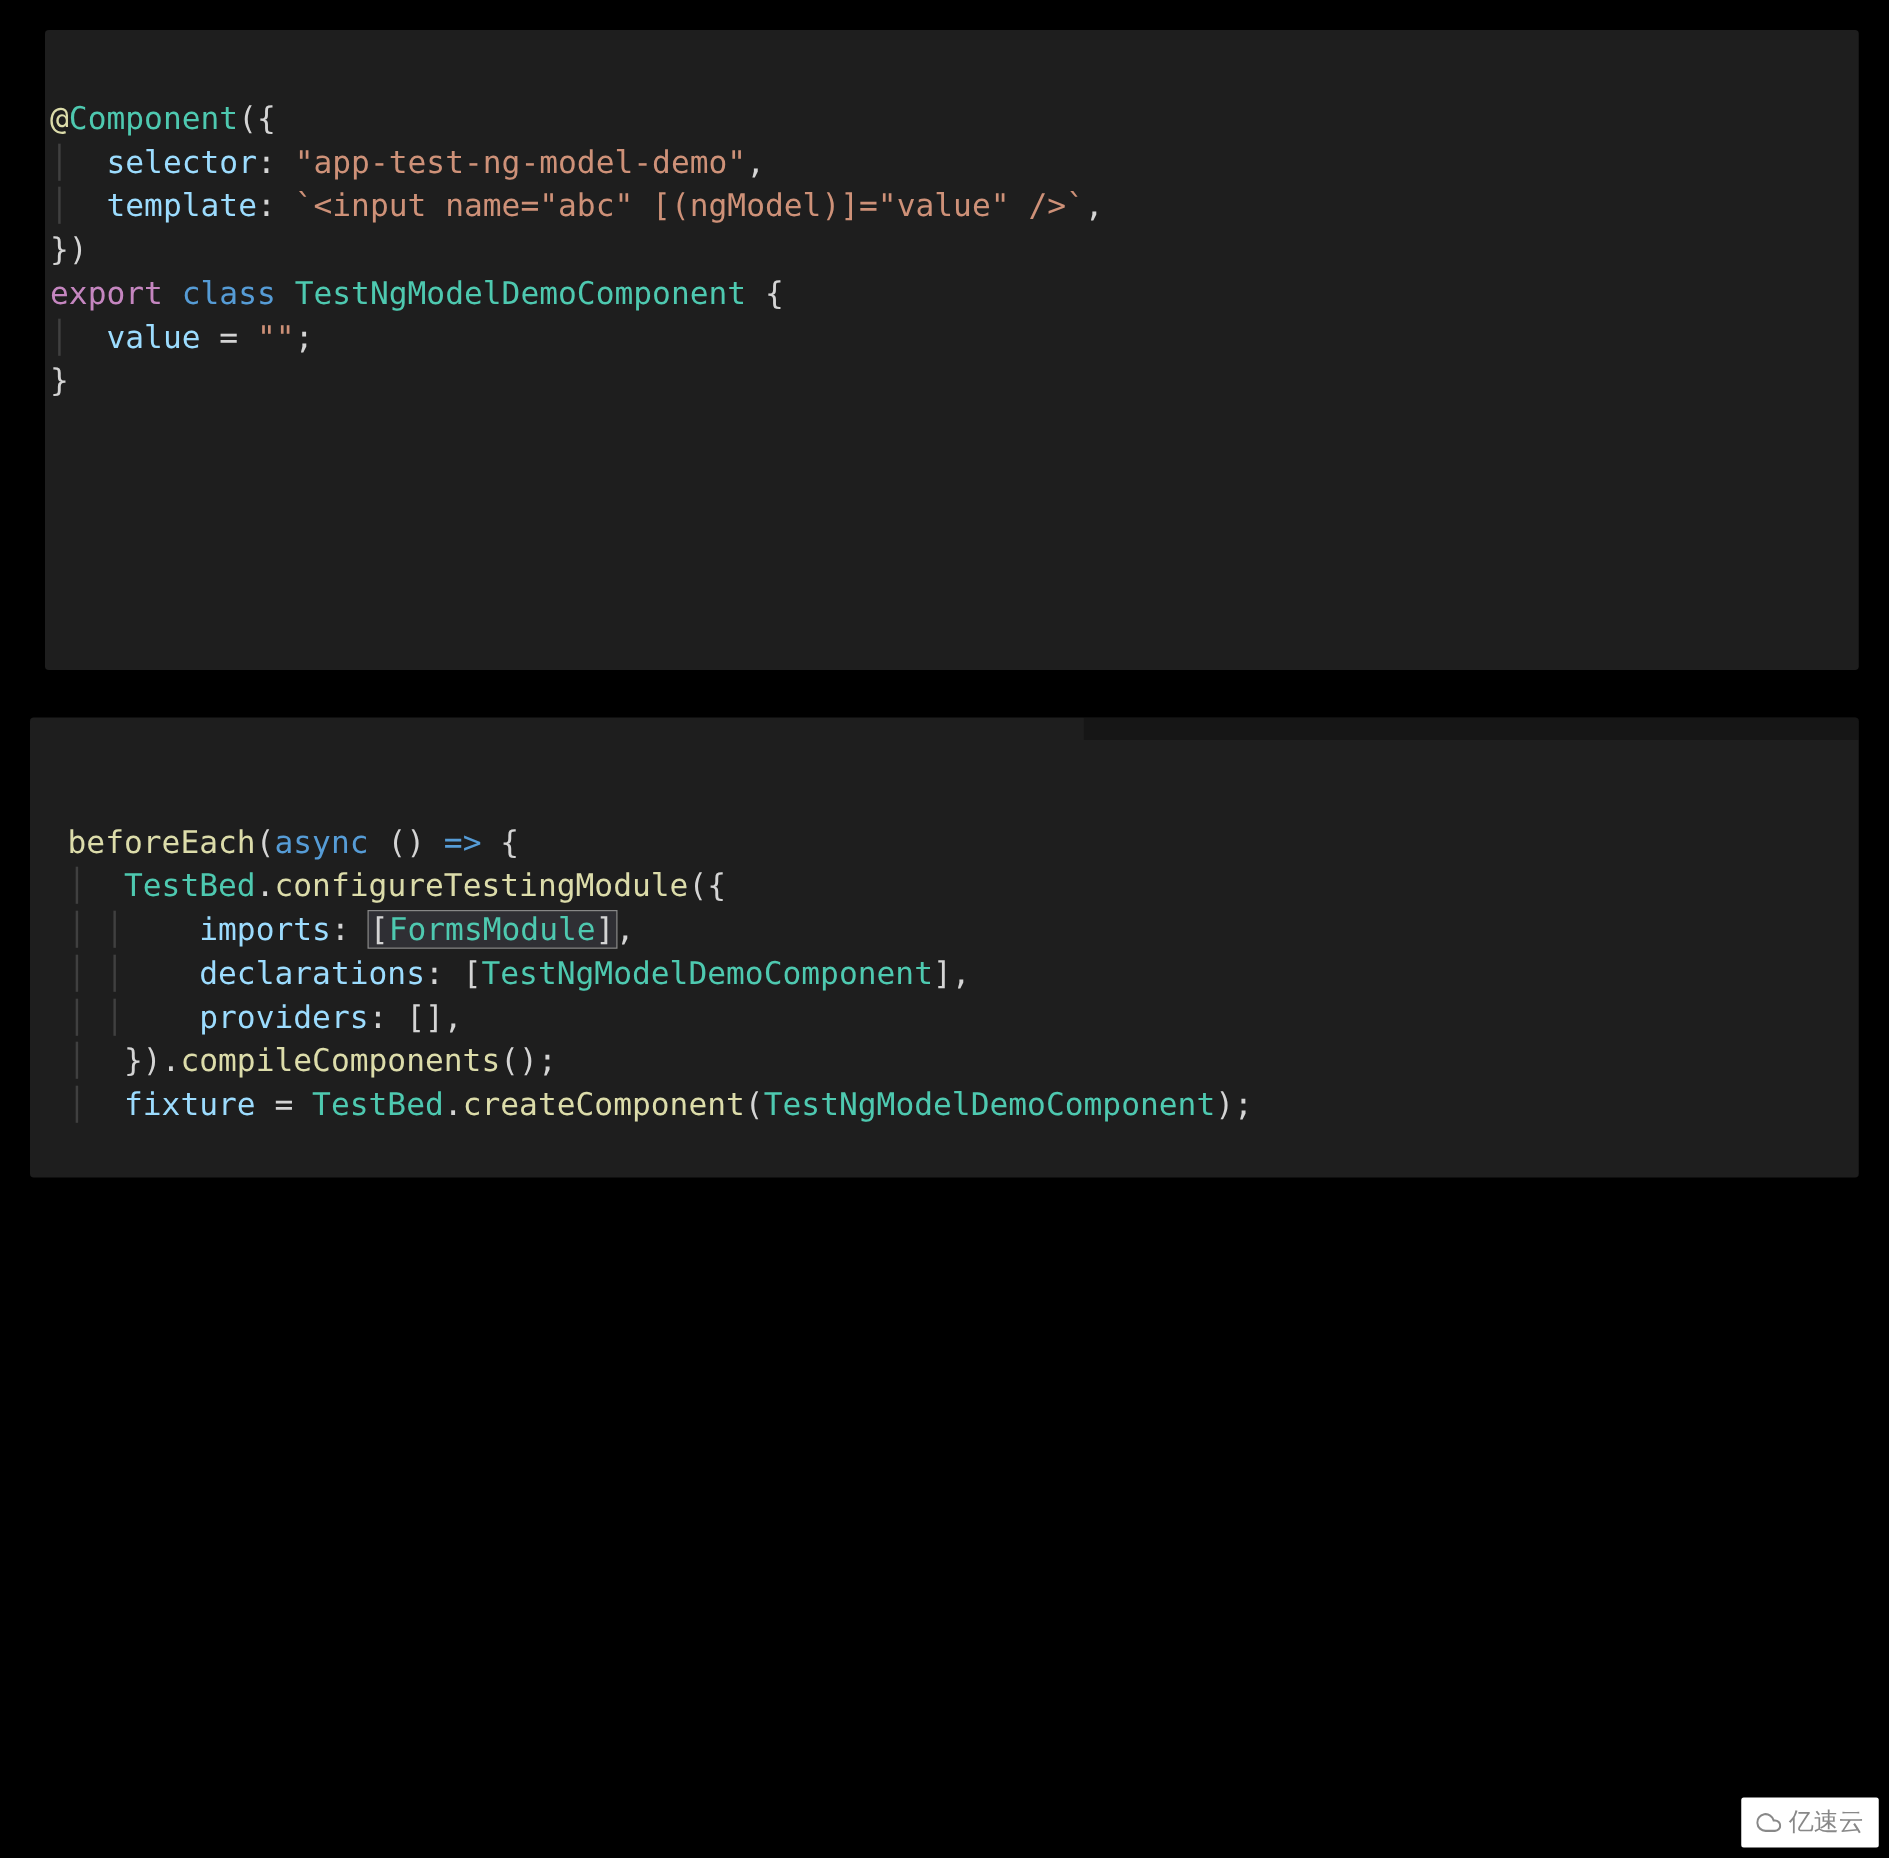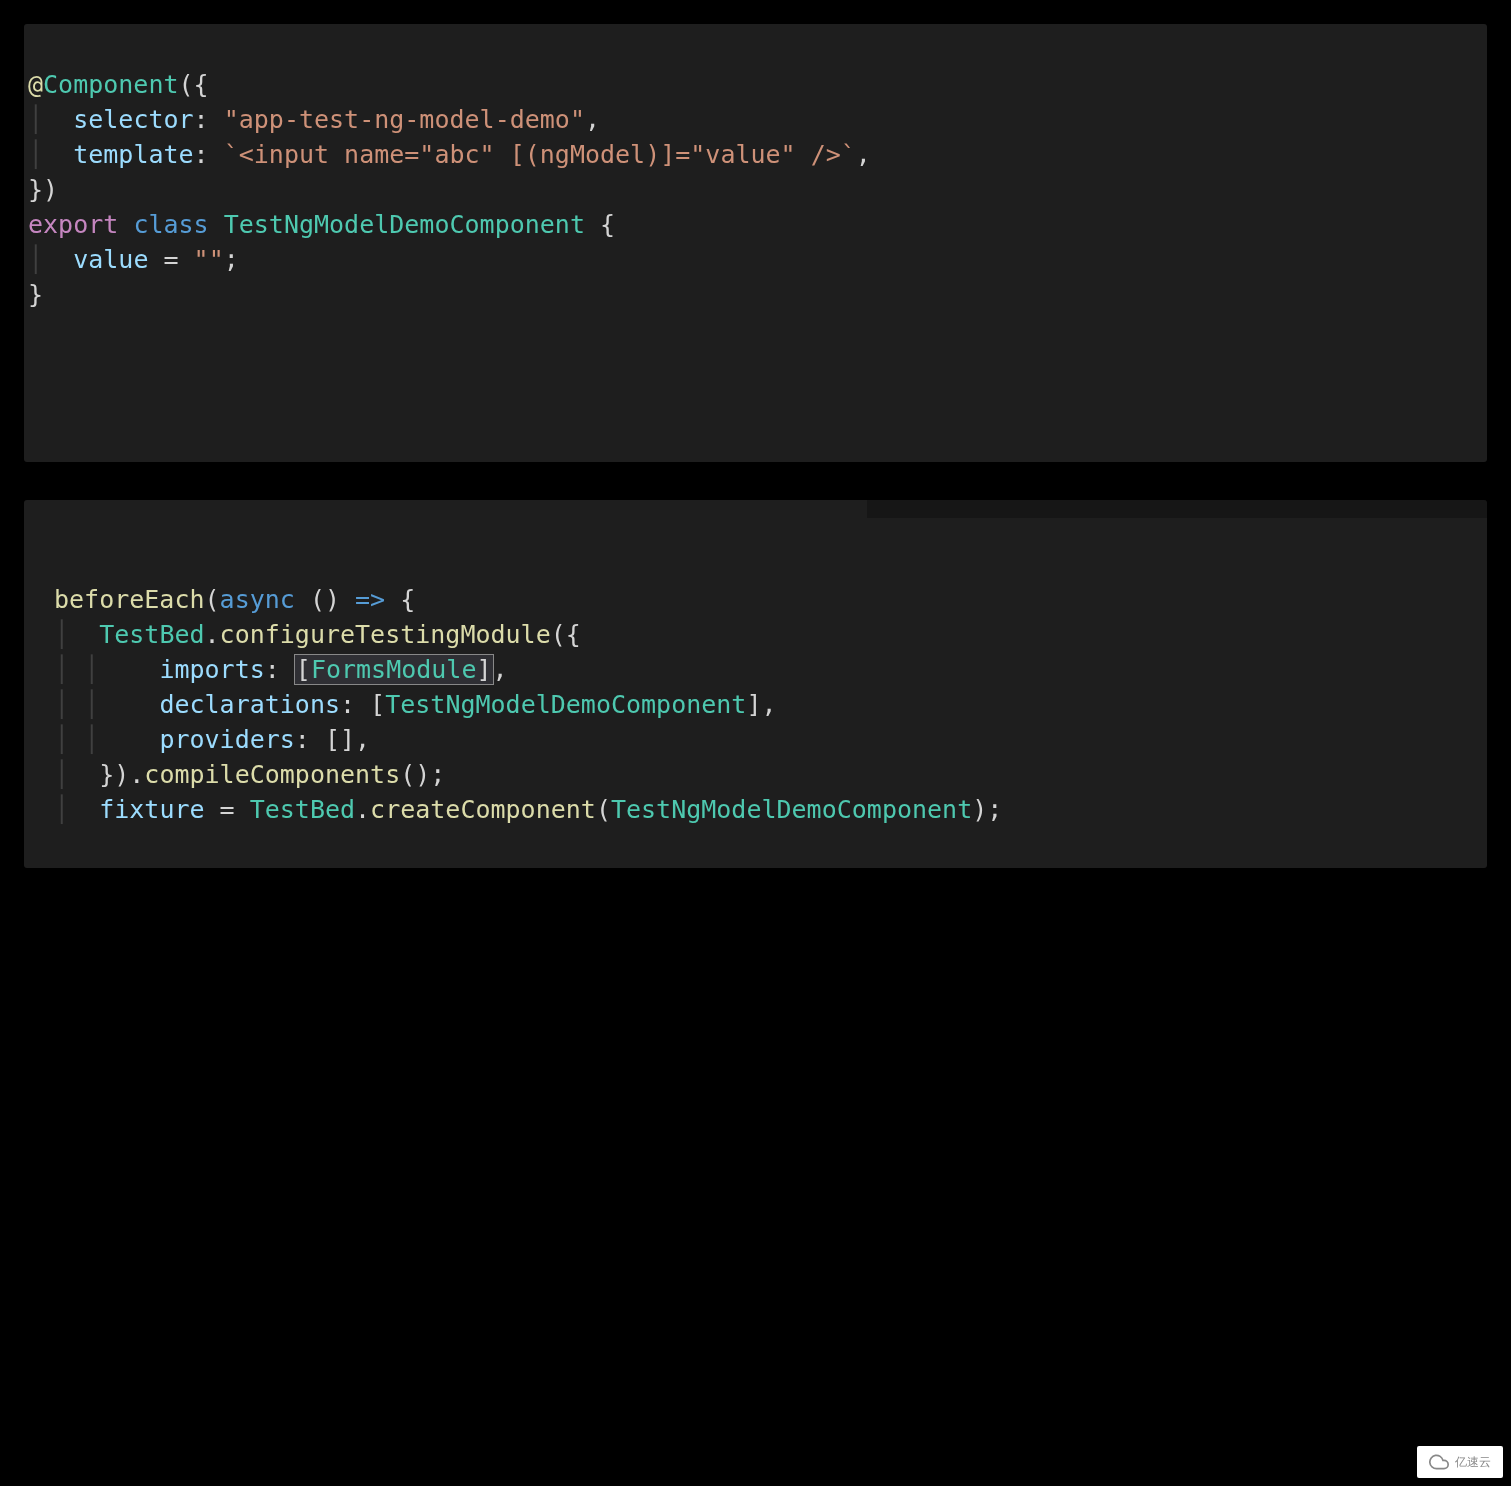--- a/index.html
+++ b/index.html
@@ -13,24 +13,24 @@
     position: relative;
   }
   .code-block {
     background: #1e1e1e;
     color: #d4d4d4;
     white-space: pre;
     overflow: hidden;
     position: relative;
   }
   .block-1 {
-    margin: 24px 24px 0 24px;
-    padding: 8px 4px 18px 4px;
+    margin: 24px 24px 0 36px;
+    padding: 18px 4px 18px 4px;
     border-radius: 3px;
-    height: 438px;
+    height: 512px;
   }
   .block-2 {
     margin: 38px 24px 0 24px;
     padding: 12px 4px 0 30px;
     border-radius: 3px;
     height: 368px;
   }
   
   .tok-decorator { color: #dcdcaa; }
   .tok-func      { color: #dcdcaa; }
@@ -56,21 +56,21 @@
     background: rgba(0,0,0,0.25);
     pointer-events: none;
   }
   .watermark {
     position: absolute;
     right: 8px;
     bottom: 8px;
     background: #fff;
     color: #888;
     font-family: sans-serif;
-    font-size: 12px;
+    font-size: 20px;
     padding: 6px 12px;
     border-radius: 2px;
     display: flex;
     align-items: center;
     gap: 6px;
   }
   .watermark svg { width: 20px; height: 20px; }
 </style>
 </head>
 <body>

